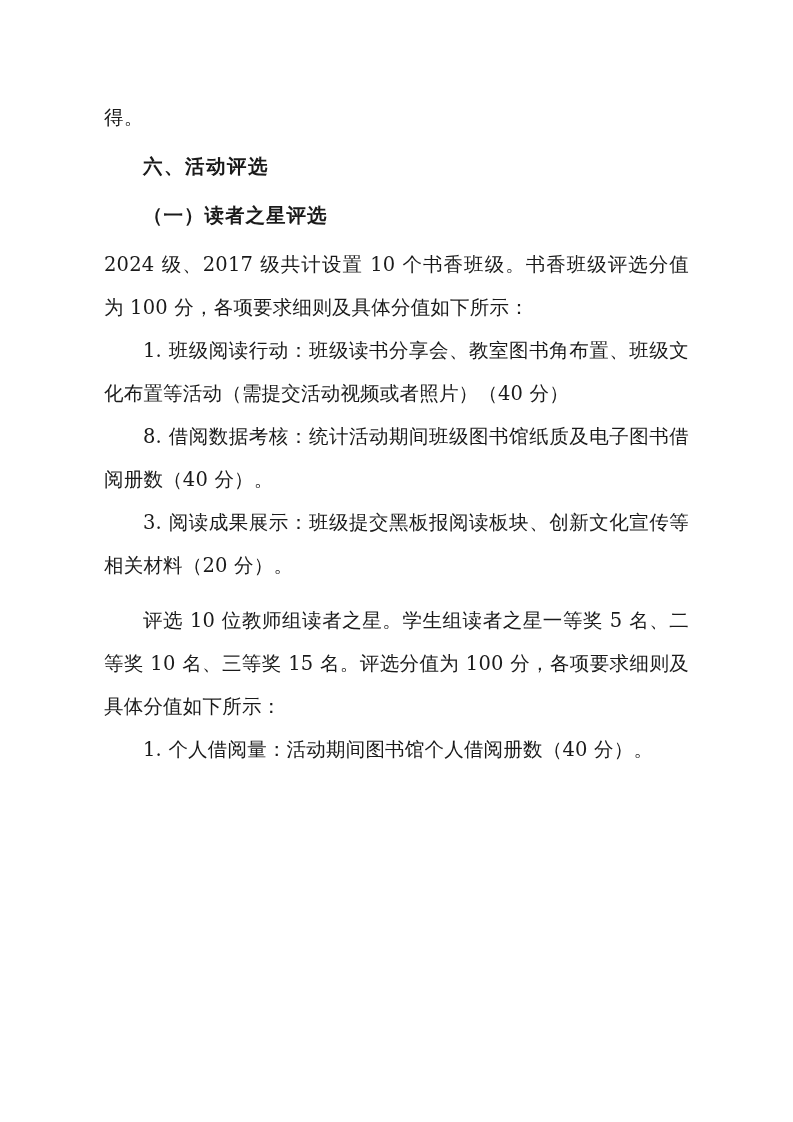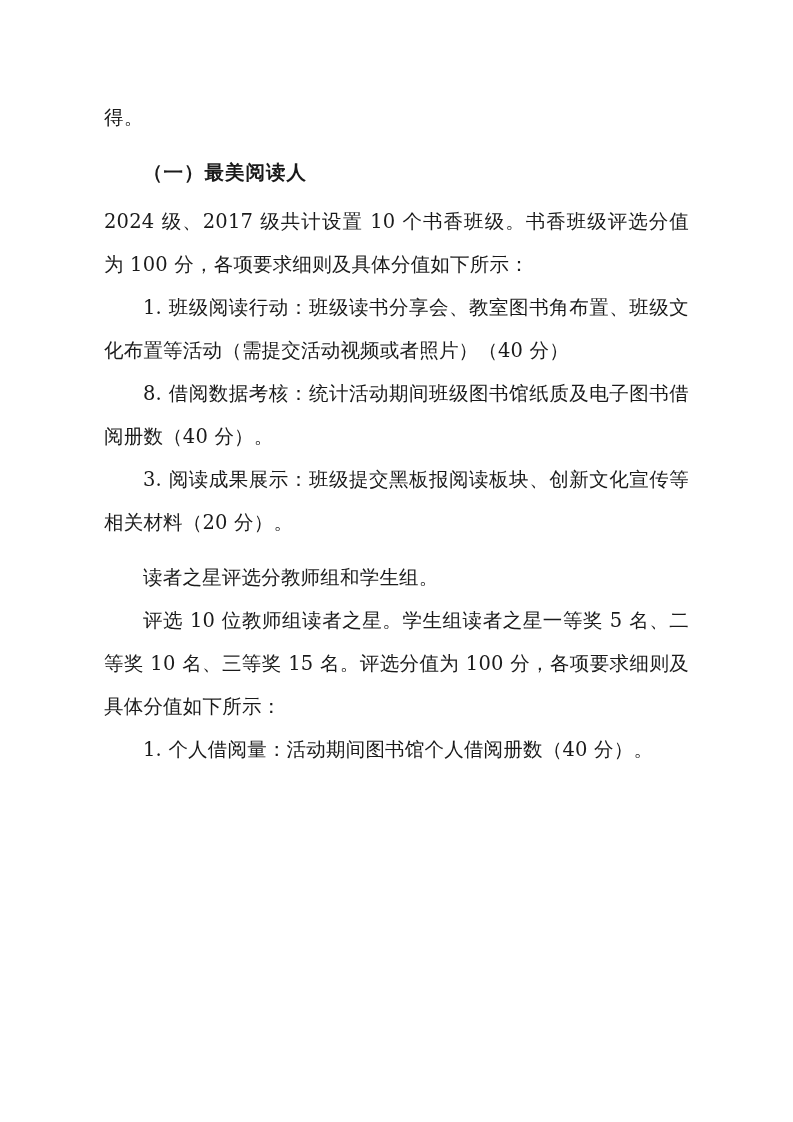--- a/index.html
+++ b/index.html
@@ -53,40 +53,40 @@
 <body>
 
 <div class="page">
   <div class="doc-body">
 
     <p class="para">得。</p>
 
 
     <div class="spacer-sm"></div>
 
+    <p class="heading-main">六、活动评选</p>
 
     <div class="spacer-sm"></div>
 
-    <p class="heading">（一）最美阅读人</p>
+    <p class="heading">（一）读者之星评选</p>
 
     <div class="spacer-sm"></div>
 
     <p class="para">2024 级、2017 级共计设置 10 个书香班级。书香班级评选分值为 100 分，各项要求细则及具体分值如下所示：</p>
 
     <p class="para indent">1. 班级阅读行动：班级读书分享会、教室图书角布置、班级文化布置等活动（需提交活动视频或者照片）（40 分）</p>
 
     <p class="para indent">8. 借阅数据考核：统计活动期间班级图书馆纸质及电子图书借阅册数（40 分）。</p>
 
     <p class="para indent">3. 阅读成果展示：班级提交黑板报阅读板块、创新文化宣传等相关材料（20 分）。</p>
 
     <div class="spacer-sm"></div>
 
 
     <div class="spacer-sm"></div>
 
-    <p class="para indent">读者之星评选分教师组和学生组。</p>
 
     <p class="para indent">评选 10 位教师组读者之星。学生组读者之星一等奖 5 名、二等奖 10 名、三等奖 15 名。评选分值为 100 分，各项要求细则及具体分值如下所示：</p>
 
     <p class="para indent">1. 个人借阅量：活动期间图书馆个人借阅册数（40 分）。</p>
 
   </div>
 </div>
 
 </body></html>

